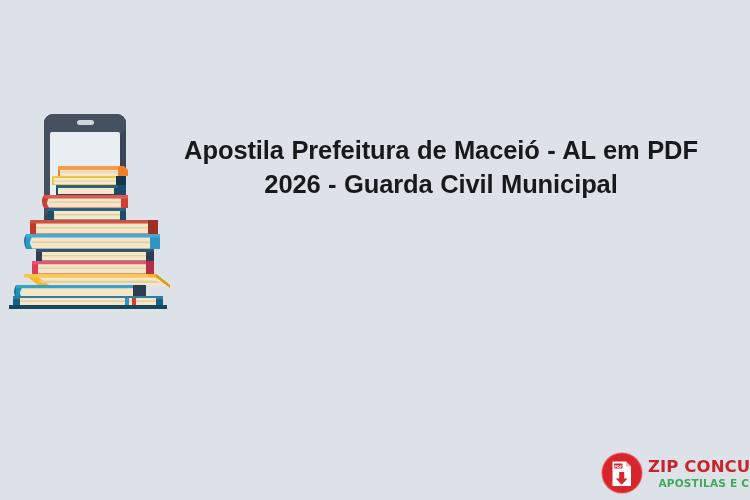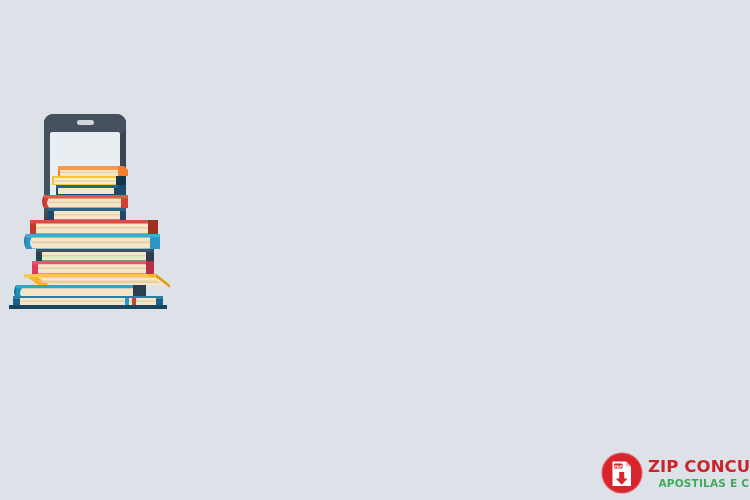--- a/index.html
+++ b/index.html
@@ -186,20 +186,23 @@
         <rect x="12" y="188" width="136" height="7.5" fill="#f4e6c6"></rect>
         <rect x="12" y="190.5" width="136" height="1.4" fill="#e0cfa8"></rect>
         <rect x="117" y="188" width="4" height="7.5" fill="#2f95c4"></rect>
         <rect x="124" y="188" width="4" height="7.5" fill="#d03f35"></rect>
         <path d="M1 195 h158 v4 h-158 z" fill="#17475f"></path>
       </g>
 
     </svg>
   </div>
 
+  <div id="title-block">
+    <h1 id="product-title">Apostila Prefeitura de Maceió - AL em PDF 2026 - Guarda Civil Municipal</h1>
+  </div>
 
   <div id="brand-logo">
     <div id="brand-mark">
       <svg viewBox="0 0 42 42" xmlns="http://www.w3.org/2000/svg">
         <circle cx="21" cy="21" r="20" fill="#d8252c"></circle>
         <circle cx="21" cy="21" r="20" fill="none" stroke="#e8535a" stroke-width="1.5" opacity="0.55"></circle>
 
         <path d="M11.5 9.5 h13.5 l5 5 v19.5 h-18.5 z" fill="#ffffff"></path>
         <path d="M25 9.5 l5 5 h-5 z" fill="#f0b8ba"></path>
 

